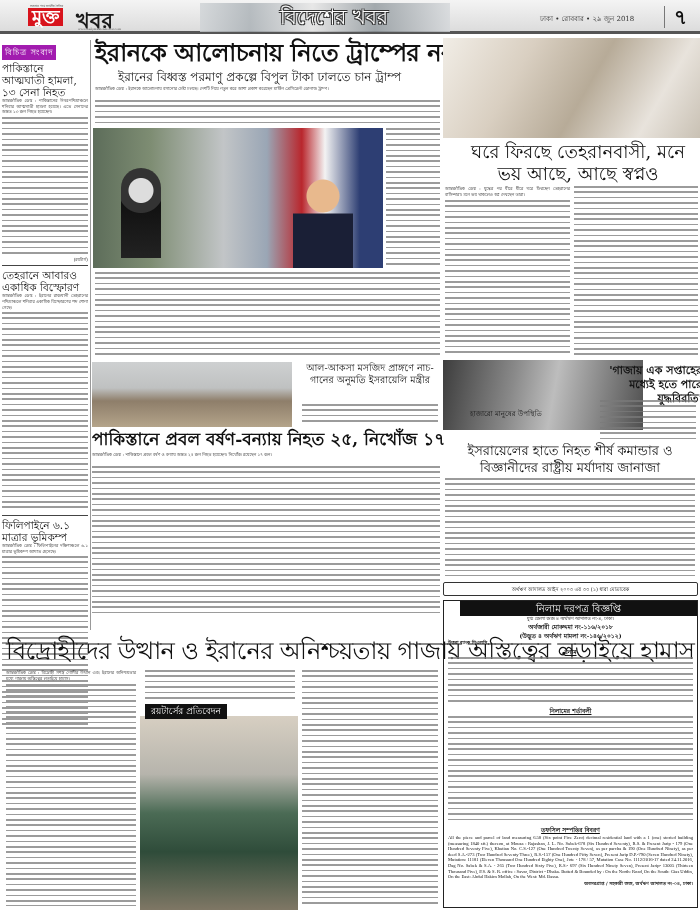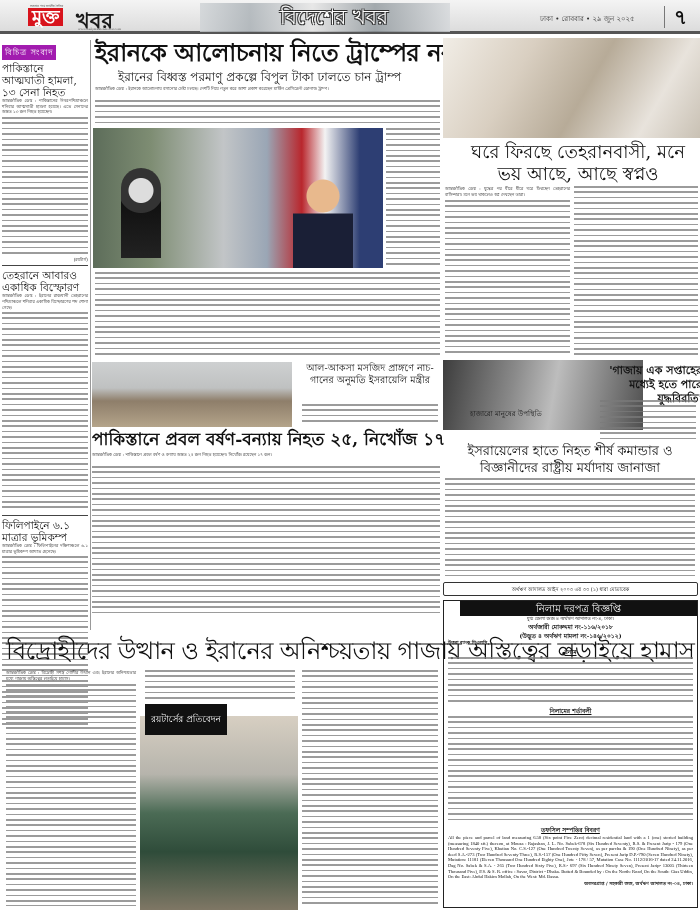--- a/index.html
+++ b/index.html
@@ -47,21 +47,21 @@
 
   .hl-alaqsa { left: 300px; top: 362px; width: 140px; font-size: 9.5px; line-height: 12px; text-align: center; }
   .photo-funeral2 { left: 443px; top: 360px; width: 200px; height: 70px; }
   .cap-funeral { left: 470px; top: 408px; font-size: 7px; }
   .hl-funeral { left: 445px; top: 442px; width: 250px; font-size: 13px; line-height: 17px; text-align: center; }
 
   .quote-box { left: 602px; top: 364px; width: 100px; text-align: right; font-size: 11px; line-height: 14px; font-weight: bold; }
 
   .hl-hamas { left: 6px; top: 636px; width: 432px; font-size: 24px; line-height: 30px; white-space: nowrap; letter-spacing: -0.6px; }
   .photo-hamas { left: 140px; top: 716px; width: 158px; height: 194px; background: linear-gradient(180deg,#d7cfc2 0%,#b6b4ac 30%,#4b6b55 50%,#2f4c3a 70%,#7f7765 100%); }
-  .label-reuters { left: 145px; top: 704px; background: #111; color: #fff; font-size: 9px; padding: 8px 6px; }
+  .label-reuters { left: 145px; top: 704px; background: #111; color: #fff; font-size: 9px; padding: 0 6px; }
 
   .notice { left: 443px; top: 600px; width: 255px; height: 308px; border: 1px solid #222; }
   .notice-title { background: #111; color: #fff; text-align: center; font-size: 10px; line-height: 15px; margin-left: 16px; }
   .notice-small { font-size: 4.5px; text-align: center; line-height: 6px; }
   .notice-sub { font-size: 6px; text-align: center; font-weight: bold; line-height: 8px; margin-top: 1px; }
   .notice-sec { font-size: 6px; text-align: center; font-weight: bold; text-decoration: underline; line-height: 8px; margin: 2px 0 1px; }
   .notice-en { font-family: "Liberation Serif", serif; font-size: 4.6px; line-height: 5.6px; padding: 0 4px; text-align: justify; }
   .notice-law { left: 443px; top: 582px; width: 255px; height: 14px; border: 1px solid #333; font-size: 5px; text-align: center; line-height: 12px; border-radius: 2px; }
 
   .col-rule-v { width: 1px; background: #999; }
@@ -69,21 +69,21 @@
 </head>
 <body>
 
 <div class="abs masthead"></div>
 <div class="abs logo-tag">সততার পথে জাতীয় দৈনিক</div>
 <div class="abs logo-box">মুক্ত</div>
 <div class="abs logo-rest">খবর</div>
 <div class="abs logo-url">www.dailymuktokhobor.com</div>
 <div class="abs mast-art"></div>
 <div class="abs mast-section">বিদেশের খবর</div>
-<div class="abs mast-date">ঢাকা • রোববার • ২৯ জুন ২০২৫</div>
+<div class="abs mast-date">ঢাকা • রোববার • ২৯ জুন 2018</div>
 <div class="abs mast-sep"></div>
 <div class="abs mast-page">৭</div>
 
 <div class="abs col-left">
   <span class="tag-black">বিচিত্র সংবাদ</span>
   <div class="h-small">পাকিস্তানে আত্মঘাতী হামলা, ১৩ সেনা নিহত</div>
   <div class="body-text">আন্তর্জাতিক ডেস্ক : পাকিস্তানের উত্তরপশ্চিমাঞ্চলে শনিবার আত্মঘাতী হামলা হয়েছে। এতে সেনাদের অন্তত ১৩ জন নিহত হয়েছেন।</div>
   <div class="lines" style="height:140px;margin-top:2px;"></div>
   <div class="body-text" style="text-align:right">(রয়টার্স)</div>
   <div class="rule"></div>

